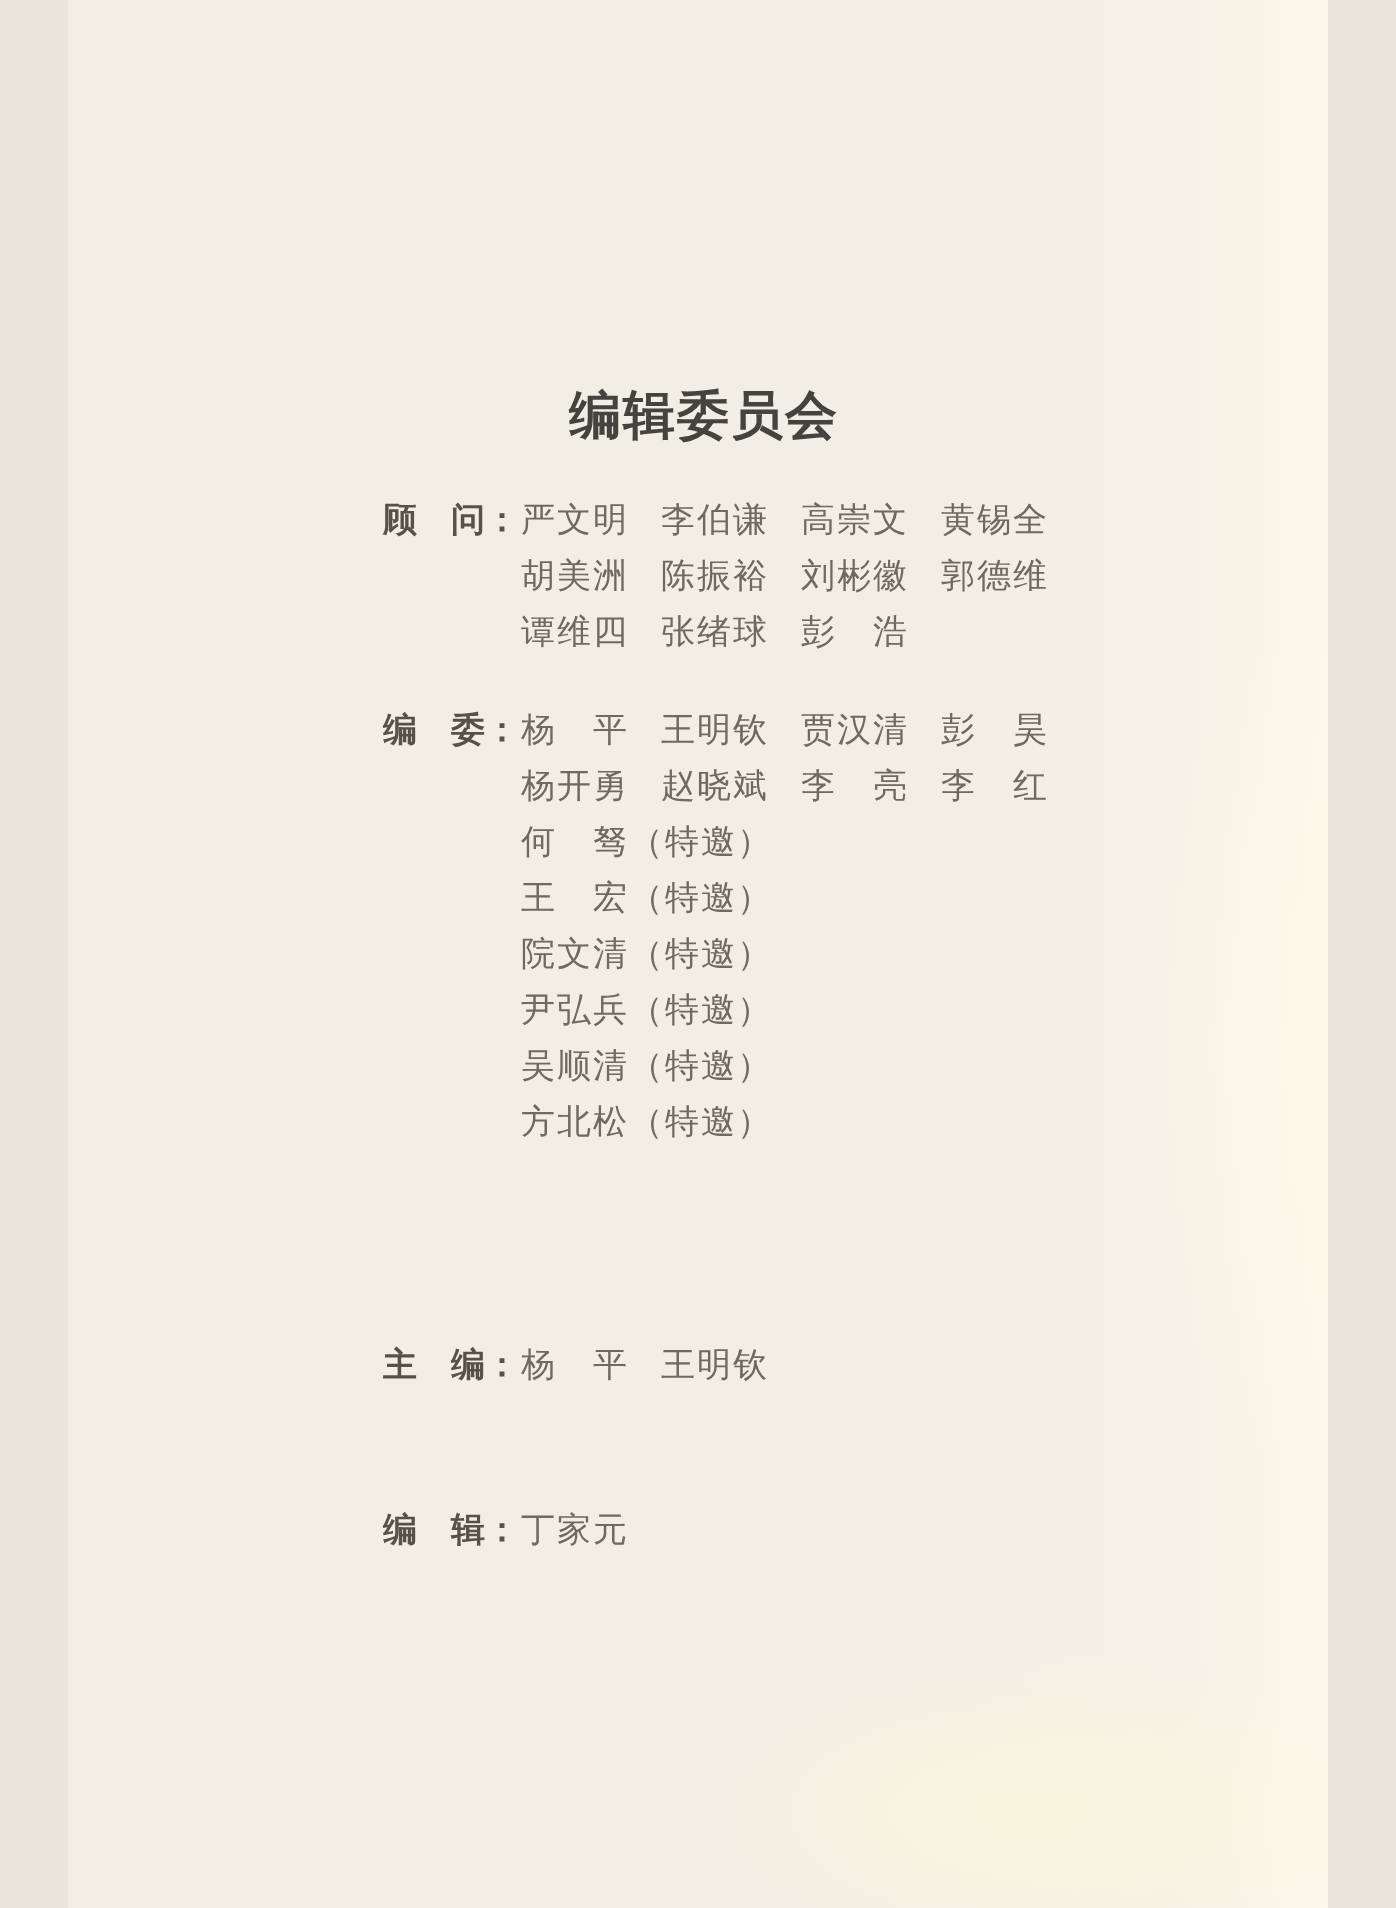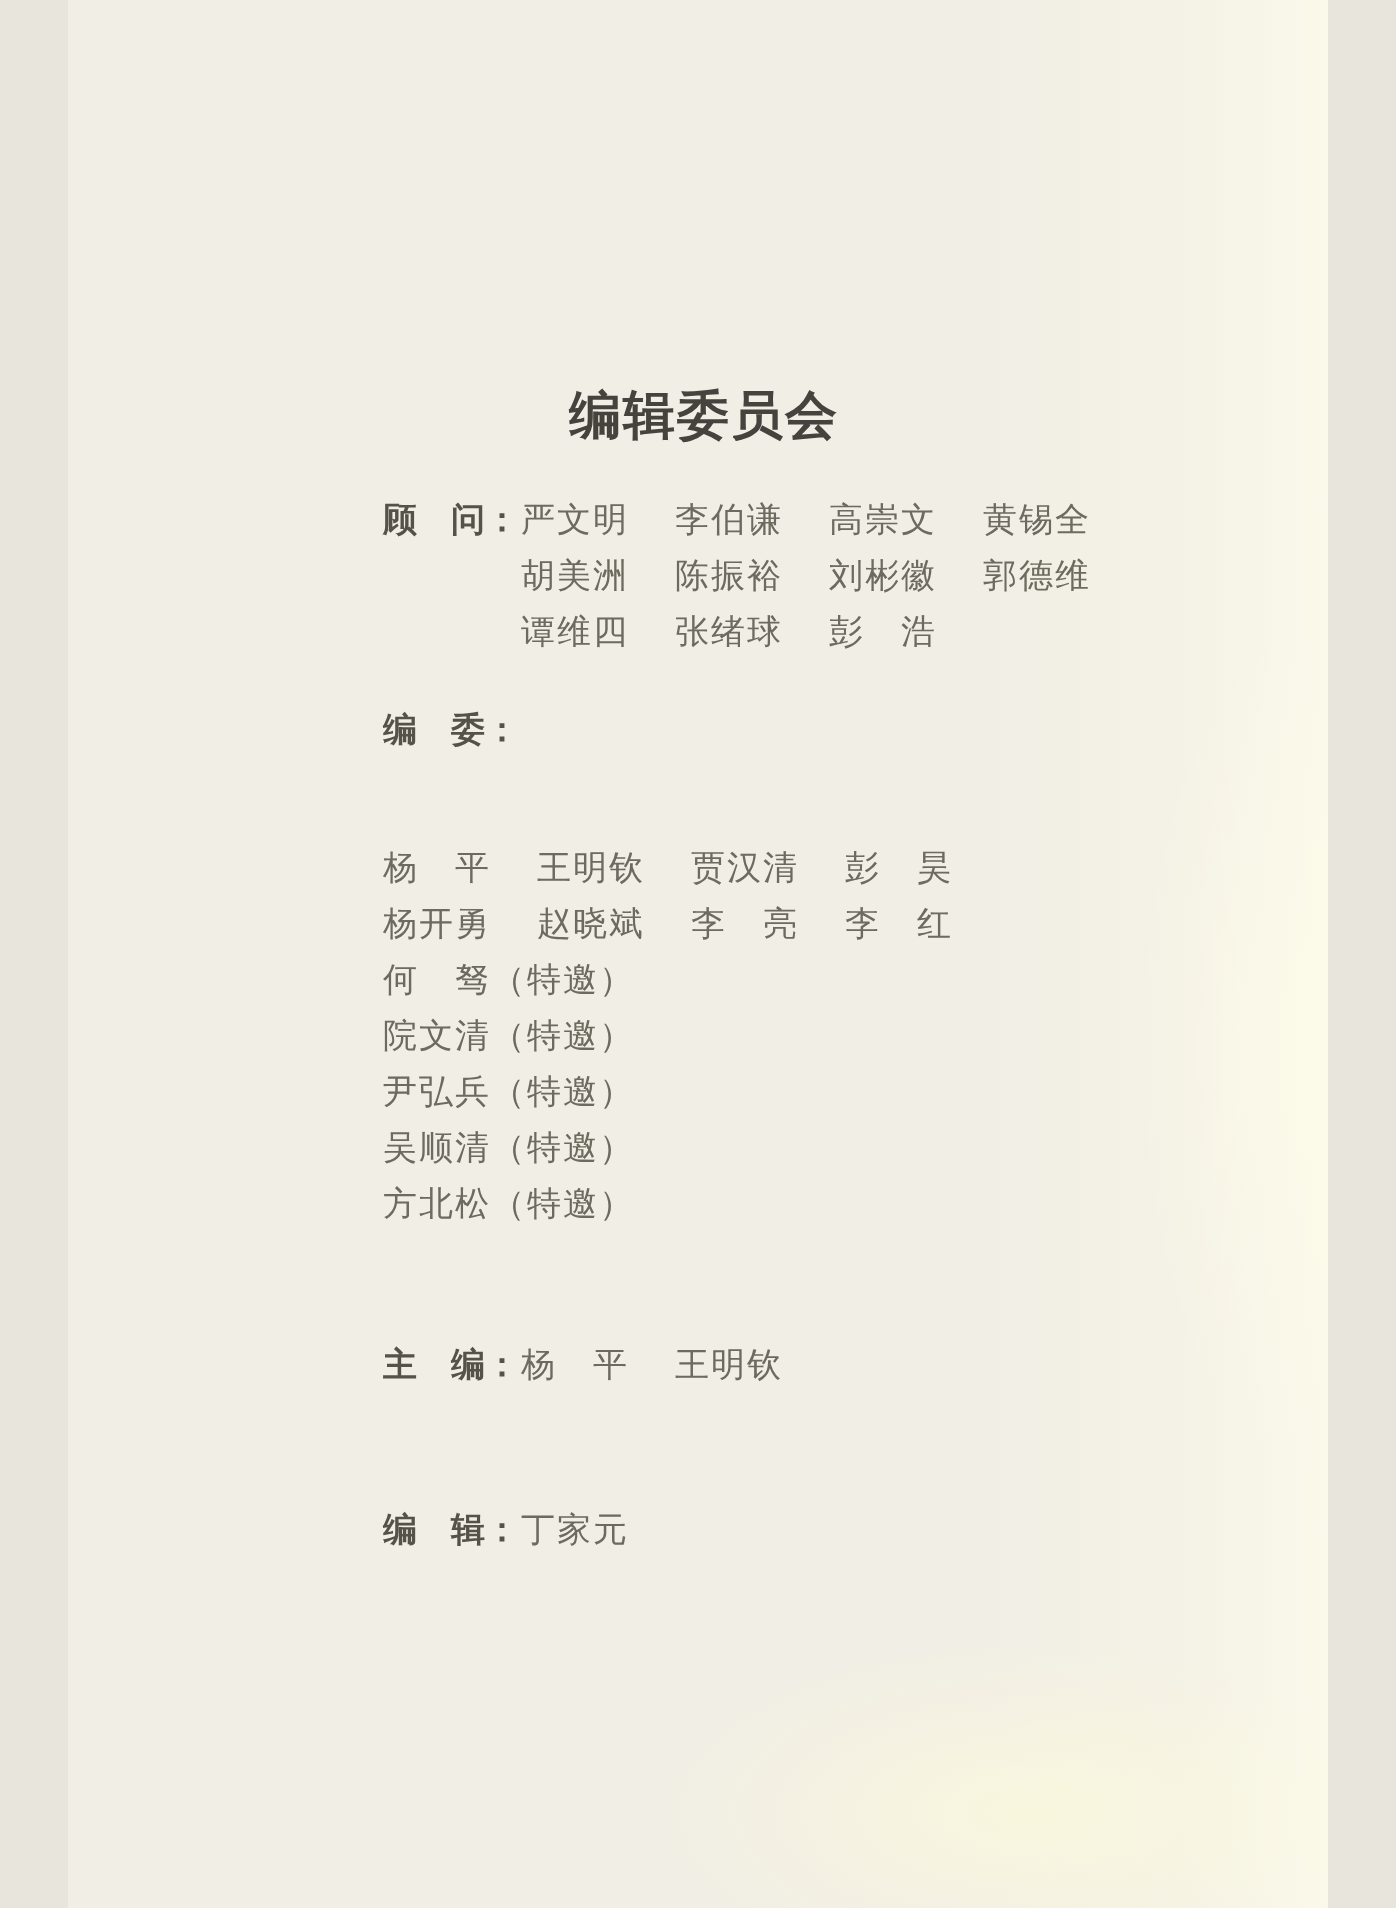--- a/index.html
+++ b/index.html
@@ -28,36 +28,36 @@
     color: var(--title-text, #45433e);
     white-space: nowrap;
   }
   .section {
     position: absolute;
     left: 315px;
     display: flex;
     align-items: flex-start;
   }
   .section[data-sec="advisors"]        { top: 491px; }
-  .section[data-sec="editorial-board"] { top: 701px; flex-direction: column; }
+  .section[data-sec="editorial-board"] { top: 701px; }
   .section[data-sec="chief-editors"]   { top: 1336px; }
   .section[data-sec="editor"]          { top: 1501px; }
   .label {
     flex: 0 0 138px;
     font-family: "DejaVu Sans", "Liberation Sans", sans-serif;
     font-weight: 600;
     font-size: 34px;
     line-height: 56px;
     color: var(--label-text, #55524a);
     white-space: pre;
   }
   .rows { display: block; }
   .row {
     display: flex;
-    gap: 46px;
+    gap: 32px;
     height: 56px;
     line-height: 56px;
     text-align: right;
   }
   .name {
     font-family: "DejaVu Serif", "Liberation Serif", serif;
     font-weight: 400;
     font-size: 34px;
     letter-spacing: 2px;
     color: var(--name-text, #6e6a5f);
@@ -104,20 +104,23 @@
           <div class="row">
             <span class="name">杨开勇</span>
             <span class="name">赵晓斌</span>
             <span class="name">李　亮</span>
             <span class="name">李　红</span>
           </div>
           <div class="row">
             <span class="name">何　驽（特邀）</span>
           </div>
           <div class="row">
+            <span class="name">王　宏（特邀）</span>
+          </div>
+          <div class="row">
             <span class="name">院文清（特邀）</span>
           </div>
           <div class="row">
             <span class="name">尹弘兵（特邀）</span>
           </div>
           <div class="row">
             <span class="name">吴顺清（特邀）</span>
           </div>
           <div class="row">
             <span class="name">方北松（特邀）</span>

